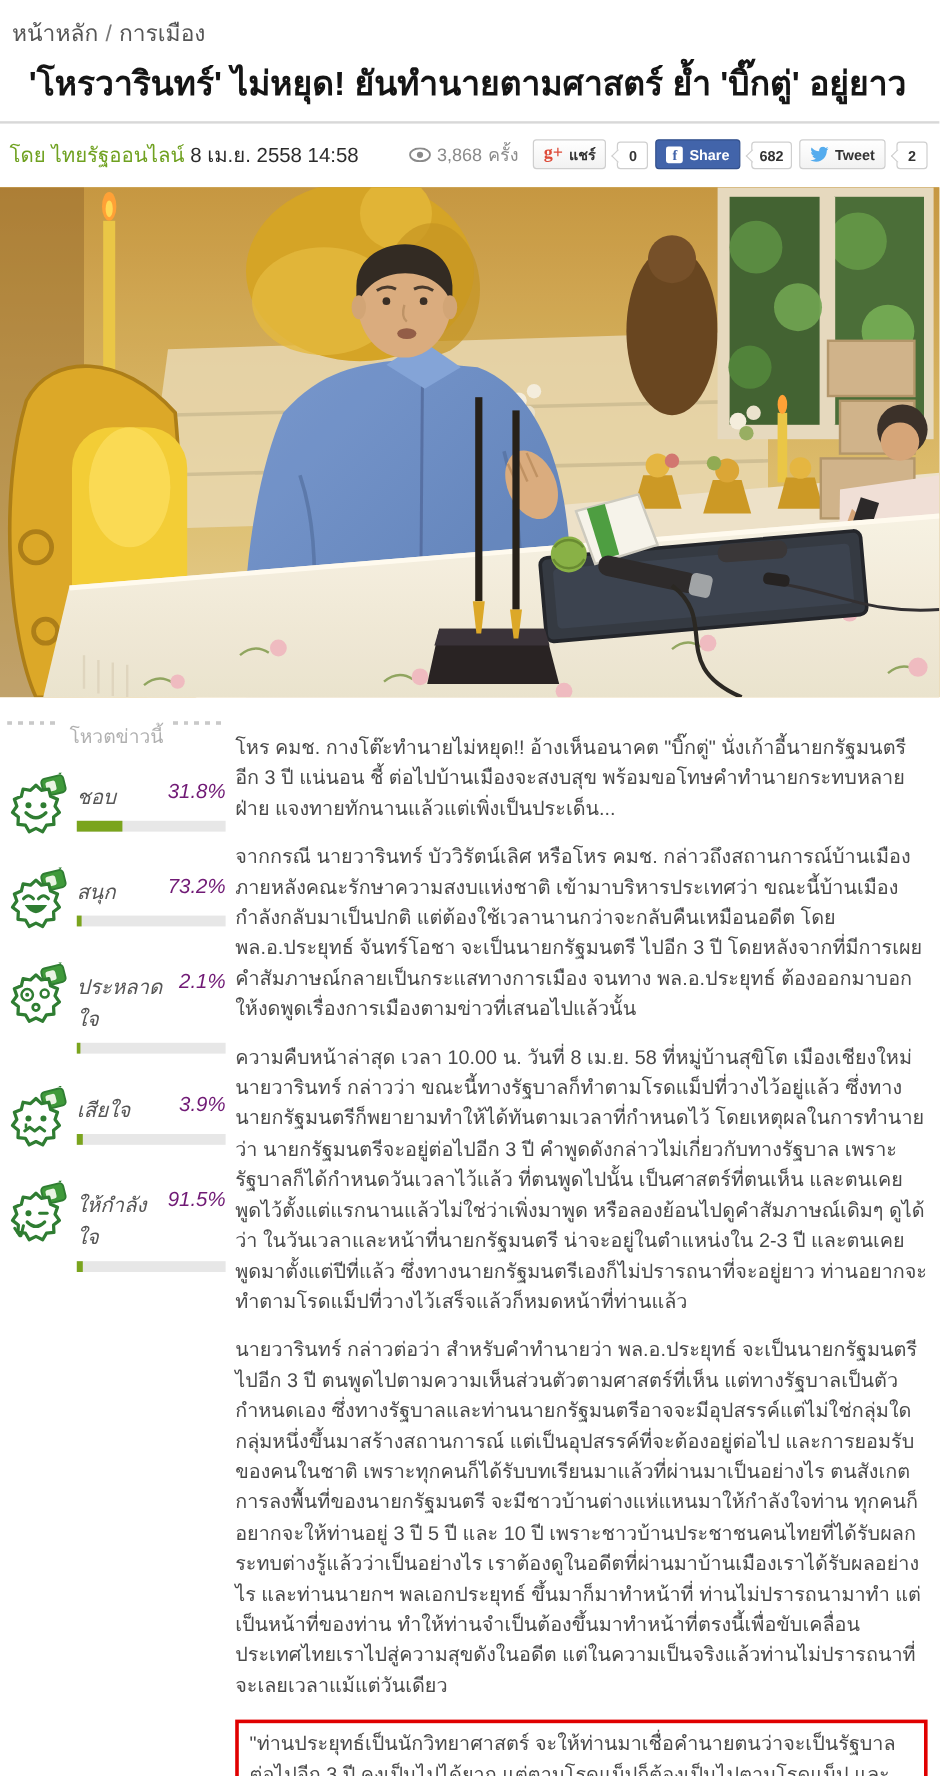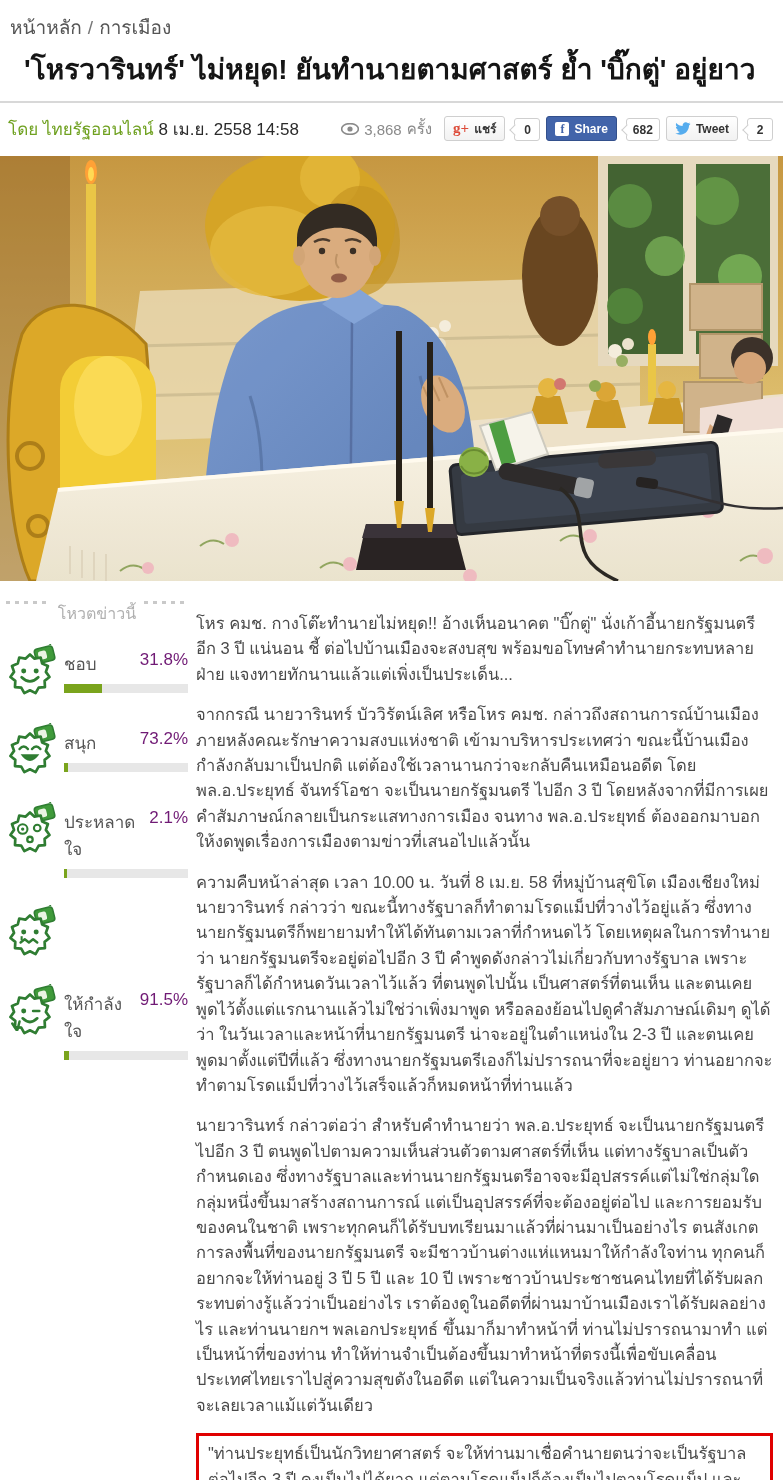--- a/index.html
+++ b/index.html
@@ -58,21 +58,21 @@
   .photo-wrap { width:783px; height:425px; overflow:hidden; background:#caa045; }
   .photo-wrap svg { display:block; }
 
   
   .content { display:flex; padding-top:18px; }
   .vote-panel { width:192px; flex:0 0 192px; padding:0 4px 0 6px; }
   .vote-title { display:flex; align-items:flex-start; gap:8px; margin:2px 0 18px 0; }
   .vote-title .dash { flex:1; height:3px;
     background:repeating-linear-gradient(90deg,#c9c9c9 0 4px,transparent 4px 9px); }
   .vote-title .t { color:#b0b0b0; font-size:16px; white-space:nowrap; }
-  .vote-row { display:flex; gap:8px; margin-bottom:27px; cursor:pointer; }
+  .vote-row { display:flex; gap:8px; margin-bottom:27px; cursor:pointer;font-style:italic; }
   .vote-icon { width:50px; height:52px; flex:0 0 50px; }
   .vote-body { flex:1; padding-top:6px; }
   .vote-line { display:flex; justify-content:space-between; font-size:17px; color:#555; }
   .vote-pct { color:#701a75; }
   .vote-track { margin-top:7px; height:9px; background:#e7e7e7; }
   .vote-fill { height:9px; background:#7aa41d; }
 
   
   .article { flex:1; padding:0 10px 0 4px; font-size:16.5px; line-height:1.54; color:#4a4a4a; }
   .article p { margin-bottom:15px; text-align:left;margin-top:12px; }
@@ -396,20 +396,29 @@
         <rect x="28" y="3" width="18" height="14" rx="3" fill="#3f9a3a" stroke="#2f7d32" stroke-width="1.5"></rect>
         <rect x="31" y="6" width="8" height="8" rx="2" fill="#e9f4e2"></rect>
         <path d="M44,2 q5,-5 8,-2" stroke="#2f7d32" stroke-width="2" fill="none"></path>
       </g>
       <path d="M23.0,10.0L27.4,14.1L33.3,13.0L34.7,18.8L40.3,21.1L38.3,26.8L41.8,31.7L37.1,35.4L37.4,41.4L31.4,42.0L28.4,47.2L23.0,44.5L17.6,47.2L14.6,42.0L8.6,41.4L8.9,35.4L4.2,31.7L7.7,26.8L5.7,21.1L11.3,18.8L12.7,13.0L18.6,14.1Z" fill="#fff" stroke="#2f7d32" stroke-width="2.6" stroke-linejoin="round"></path>
       <circle cx="17" cy="26" r="2.4" fill="#2f7d32"></circle>
               <circle cx="29" cy="26" r="2.4" fill="#2f7d32"></circle>
               <path d="M14,36 L18,33 L22,36 L26,33 L30,36" stroke="#2f7d32" stroke-width="2.4" fill="none" stroke-linecap="round" stroke-linejoin="round"></path>
               <line x1="15" y1="30" x2="15" y2="34" stroke="#2f7d32" stroke-width="2"></line>
     </svg></span>
+        <span class="vote-body">
+          <span class="vote-line">
+              <span>เสียใจ</span>
+              <span class="vote-pct">3.9%</span>
+            </span>
+          <span class="vote-track" style="display:block">
+              <span class="vote-fill" style="display: block; width: 4.68px;"></span>
+            </span>
+        </span>
       </div>
 
       <div class="vote-row">
         <span class="vote-icon"><svg width="50" height="52" viewBox="0 0 48 50">
       <g transform="rotate(-14 38 10)">
         <rect x="28" y="3" width="18" height="14" rx="3" fill="#3f9a3a" stroke="#2f7d32" stroke-width="1.5"></rect>
         <rect x="31" y="6" width="8" height="8" rx="2" fill="#e9f4e2"></rect>
         <path d="M44,2 q5,-5 8,-2" stroke="#2f7d32" stroke-width="2" fill="none"></path>
       </g>
       <path d="M23.0,10.0L27.4,14.1L33.3,13.0L34.7,18.8L40.3,21.1L38.3,26.8L41.8,31.7L37.1,35.4L37.4,41.4L31.4,42.0L28.4,47.2L23.0,44.5L17.6,47.2L14.6,42.0L8.6,41.4L8.9,35.4L4.2,31.7L7.7,26.8L5.7,21.1L11.3,18.8L12.7,13.0L18.6,14.1Z" fill="#fff" stroke="#2f7d32" stroke-width="2.6" stroke-linejoin="round"></path>

